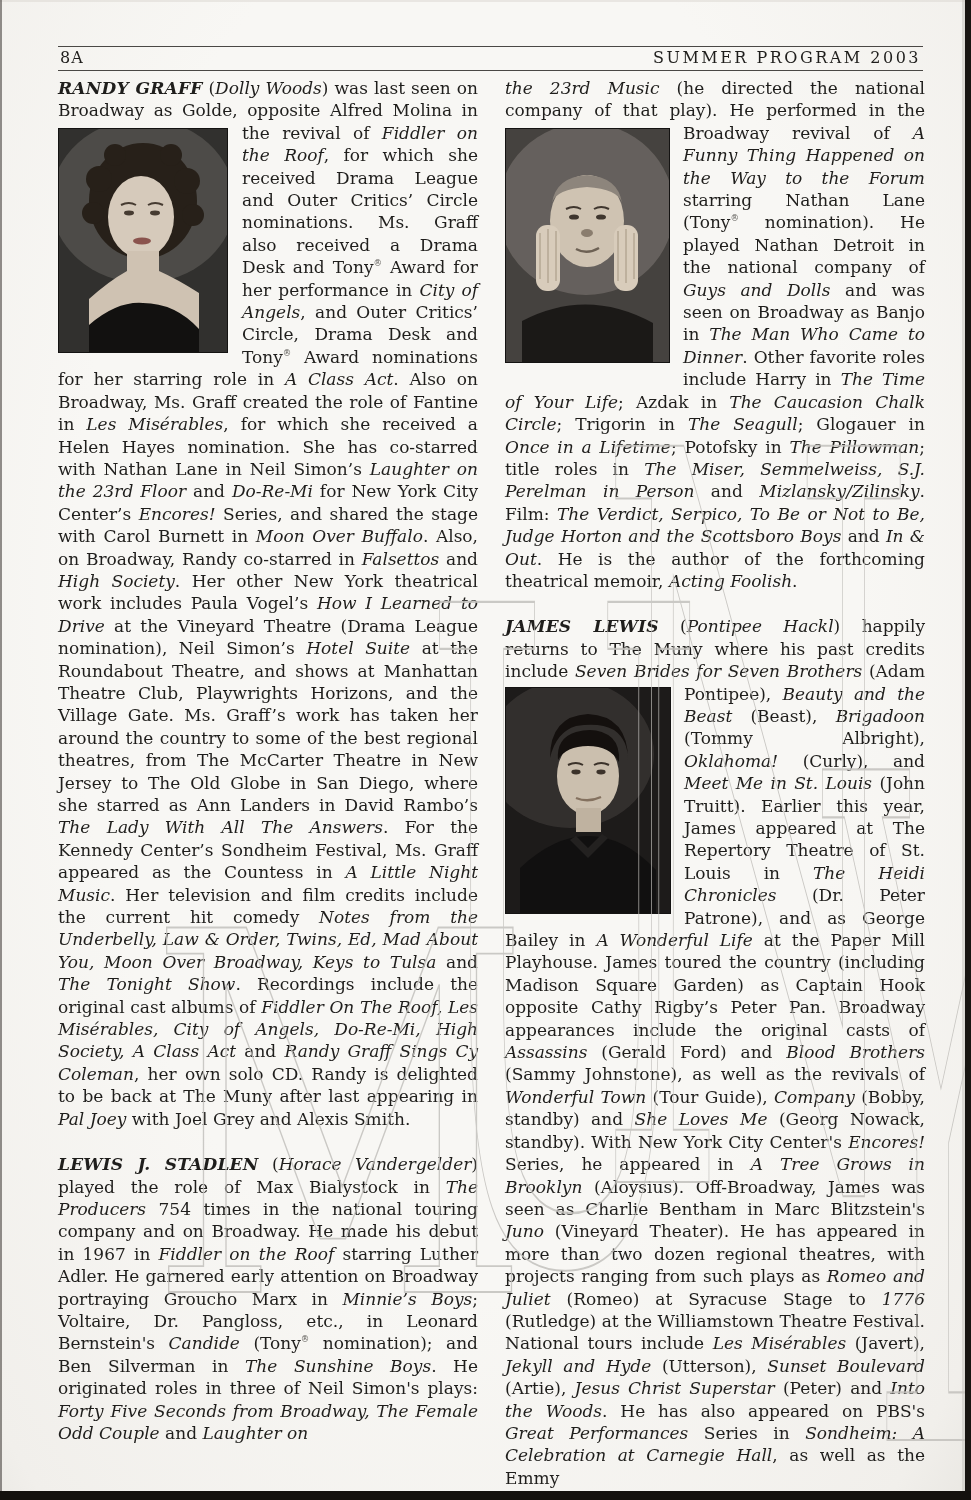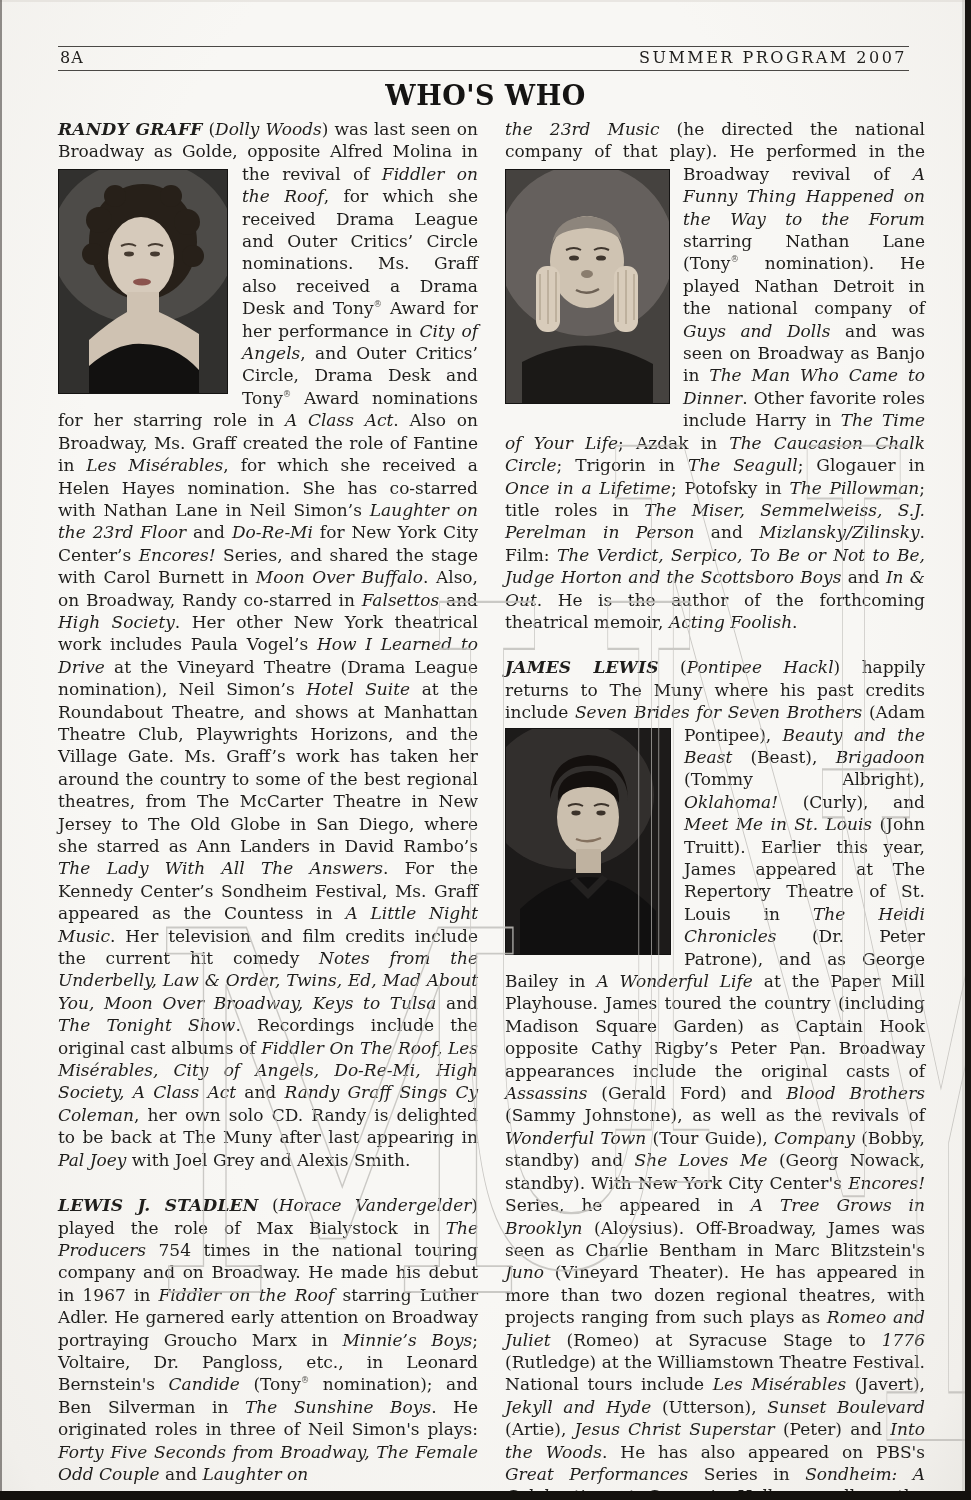--- a/index.html
+++ b/index.html
@@ -8,21 +8,21 @@
     width:971px;height:1500px;
     margin:0 auto;
     background:#f7f6f2;
     background:radial-gradient(ellipse at 48% 40%, #f8f7f4 55%, #f1efeb 92%, #e9e7e2 100%);
     overflow:hidden;
     font-family:"DejaVu Serif","Liberation Serif",serif;
     color:#1f1e1c;
   }
   
   .header{
-    margin:46px 62px 0 58px;
+    margin:46px 48px 0 58px;
     border-top:1.5px solid #4a4845;
     border-bottom:1.5px solid #4a4845;
     display:flex;justify-content:space-between;align-items:baseline;
     padding:1px 2px 3px 2px;
     font-size:16px;
     gap:48px;
   }
   .page-number{letter-spacing:1px;}
   .program-title{letter-spacing:2.5px;}
   h1.page-title{
@@ -78,24 +78,23 @@
   .edge-left{top:0;left:0;width:2px;height:100%;background:#575350;opacity:.65;}
   .edge-top{top:0;left:0;width:100%;height:2px;background:#d9d6d0;opacity:.5;}
 </style>
 </head>
 <body>
 
 <div class="page">
 
   <div class="header">
     <span class="page-number">8A</span>
-    <span class="program-title">SUMMER PROGRAM 2007</span>
+    <span class="program-title">SUMMER PROGRAM 2003</span>
   </div>
 
-  <h1 class="page-title">WHO'S WHO</h1>
 
   <div class="columns">
 
     <div class="col">
       <p class="bio">
         <span class="seg"><b>RANDY GRAFF</b> (<i>Dolly Woods</i>) was last seen on Broadway as Golde, opposite Alfred Molina in </span><span class="photo photo-randy">
             <svg width="168" height="223" viewBox="0 0 168 223" xmlns="http://www.w3.org/2000/svg">
             <rect width="168" height="223" fill="#31302e"></rect>
             <ellipse cx="84" cy="72" rx="92" ry="82" fill="#8a8580" opacity="0.32"></ellipse>
             <ellipse cx="84" cy="72" rx="54" ry="58" fill="#272019"></ellipse>

